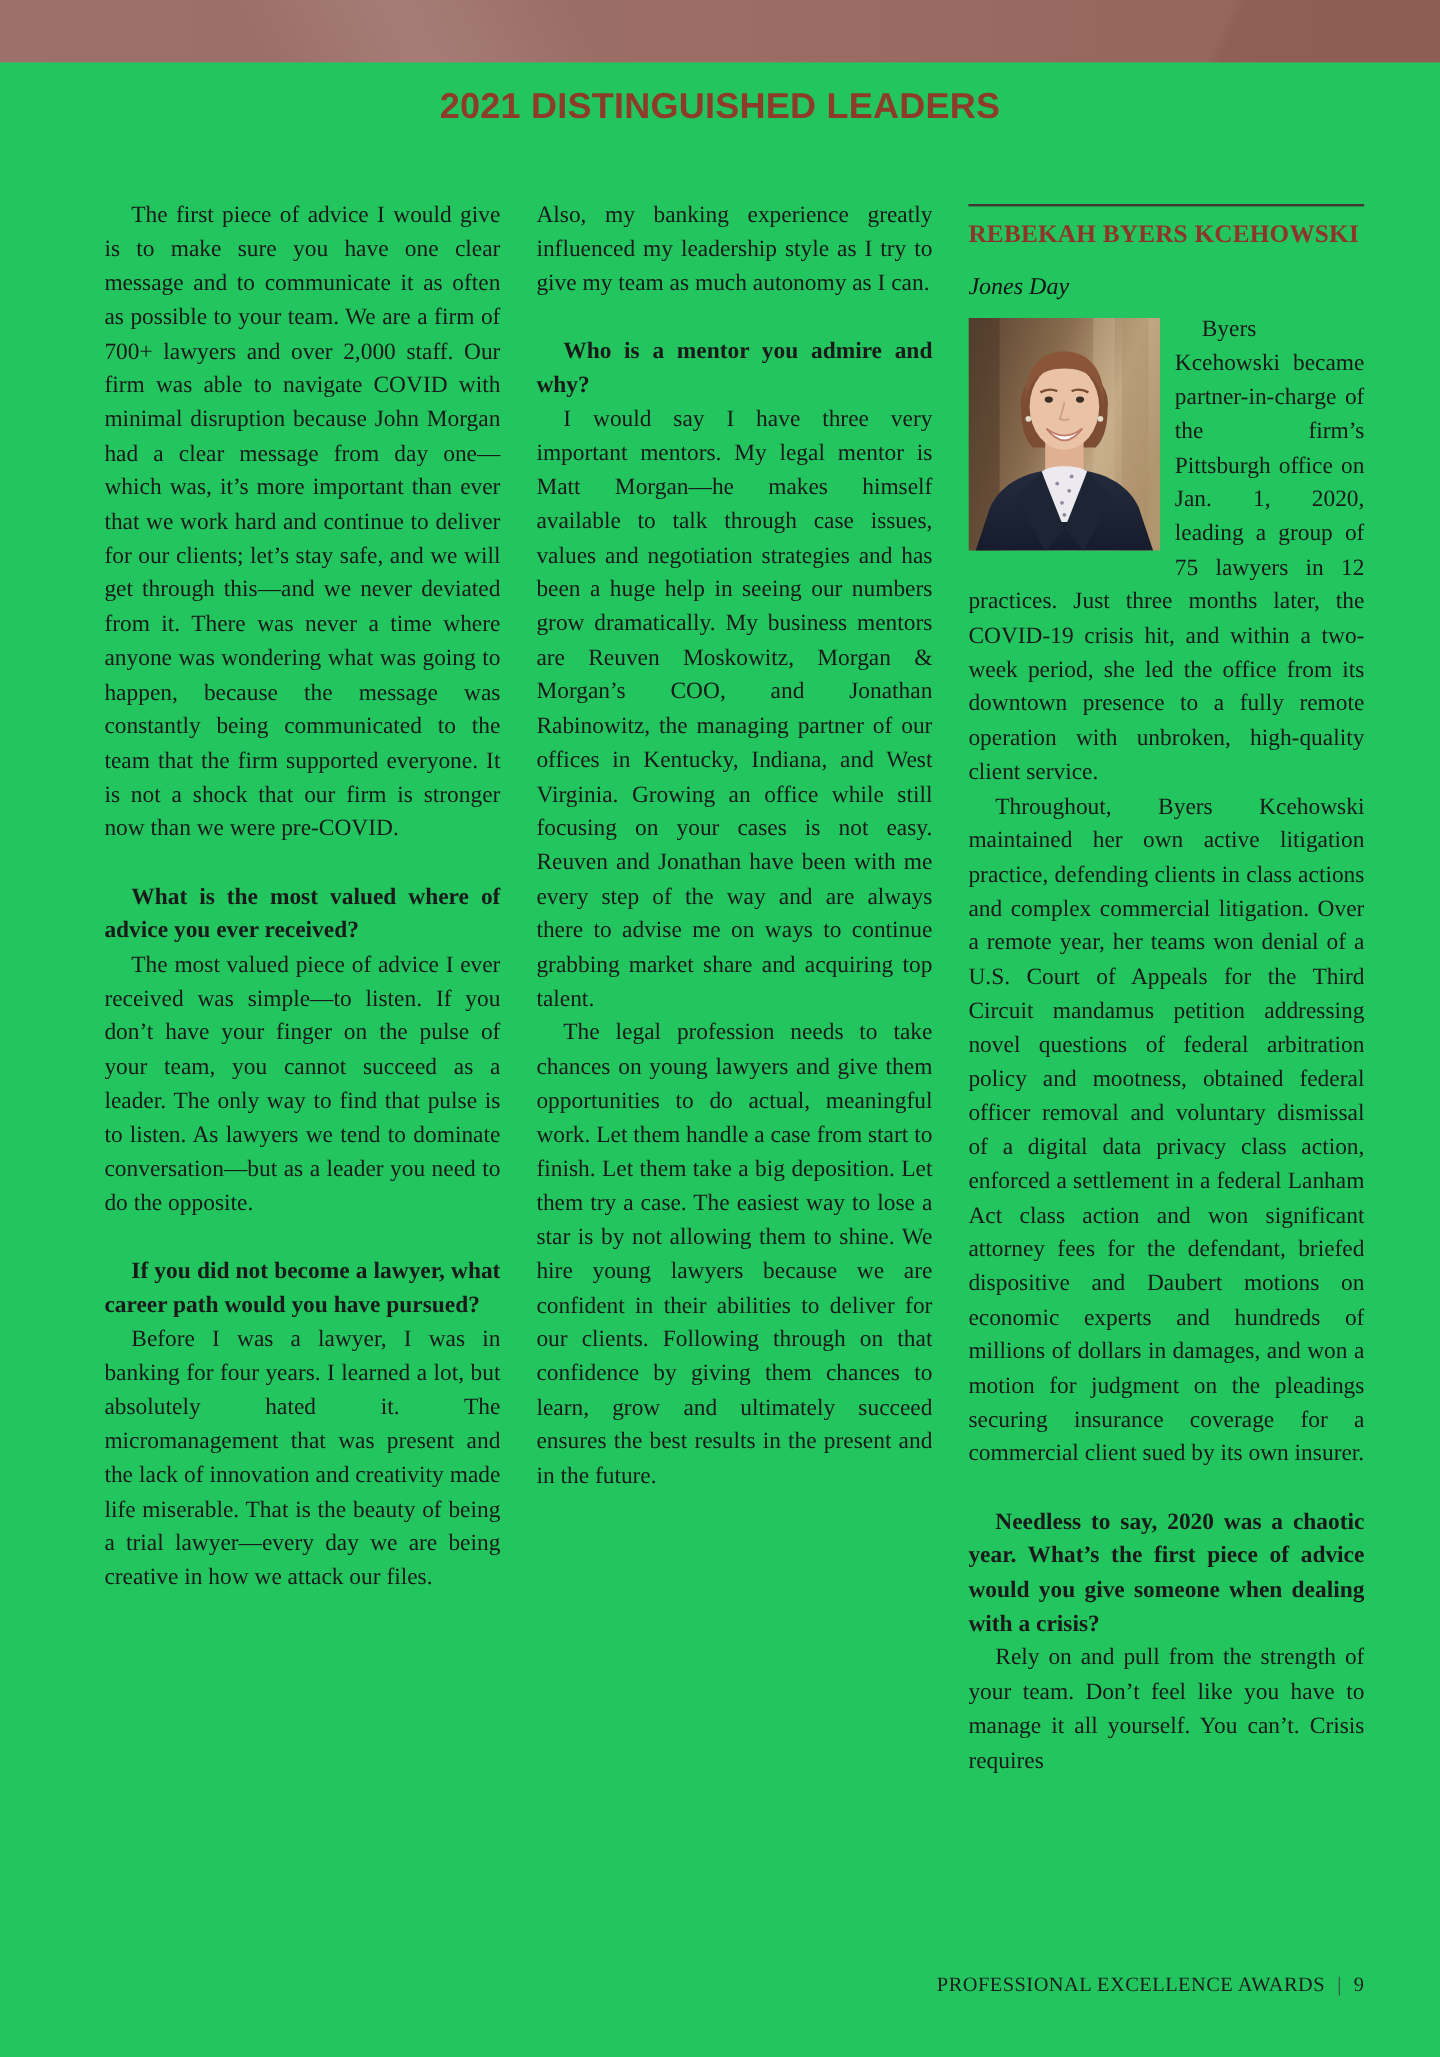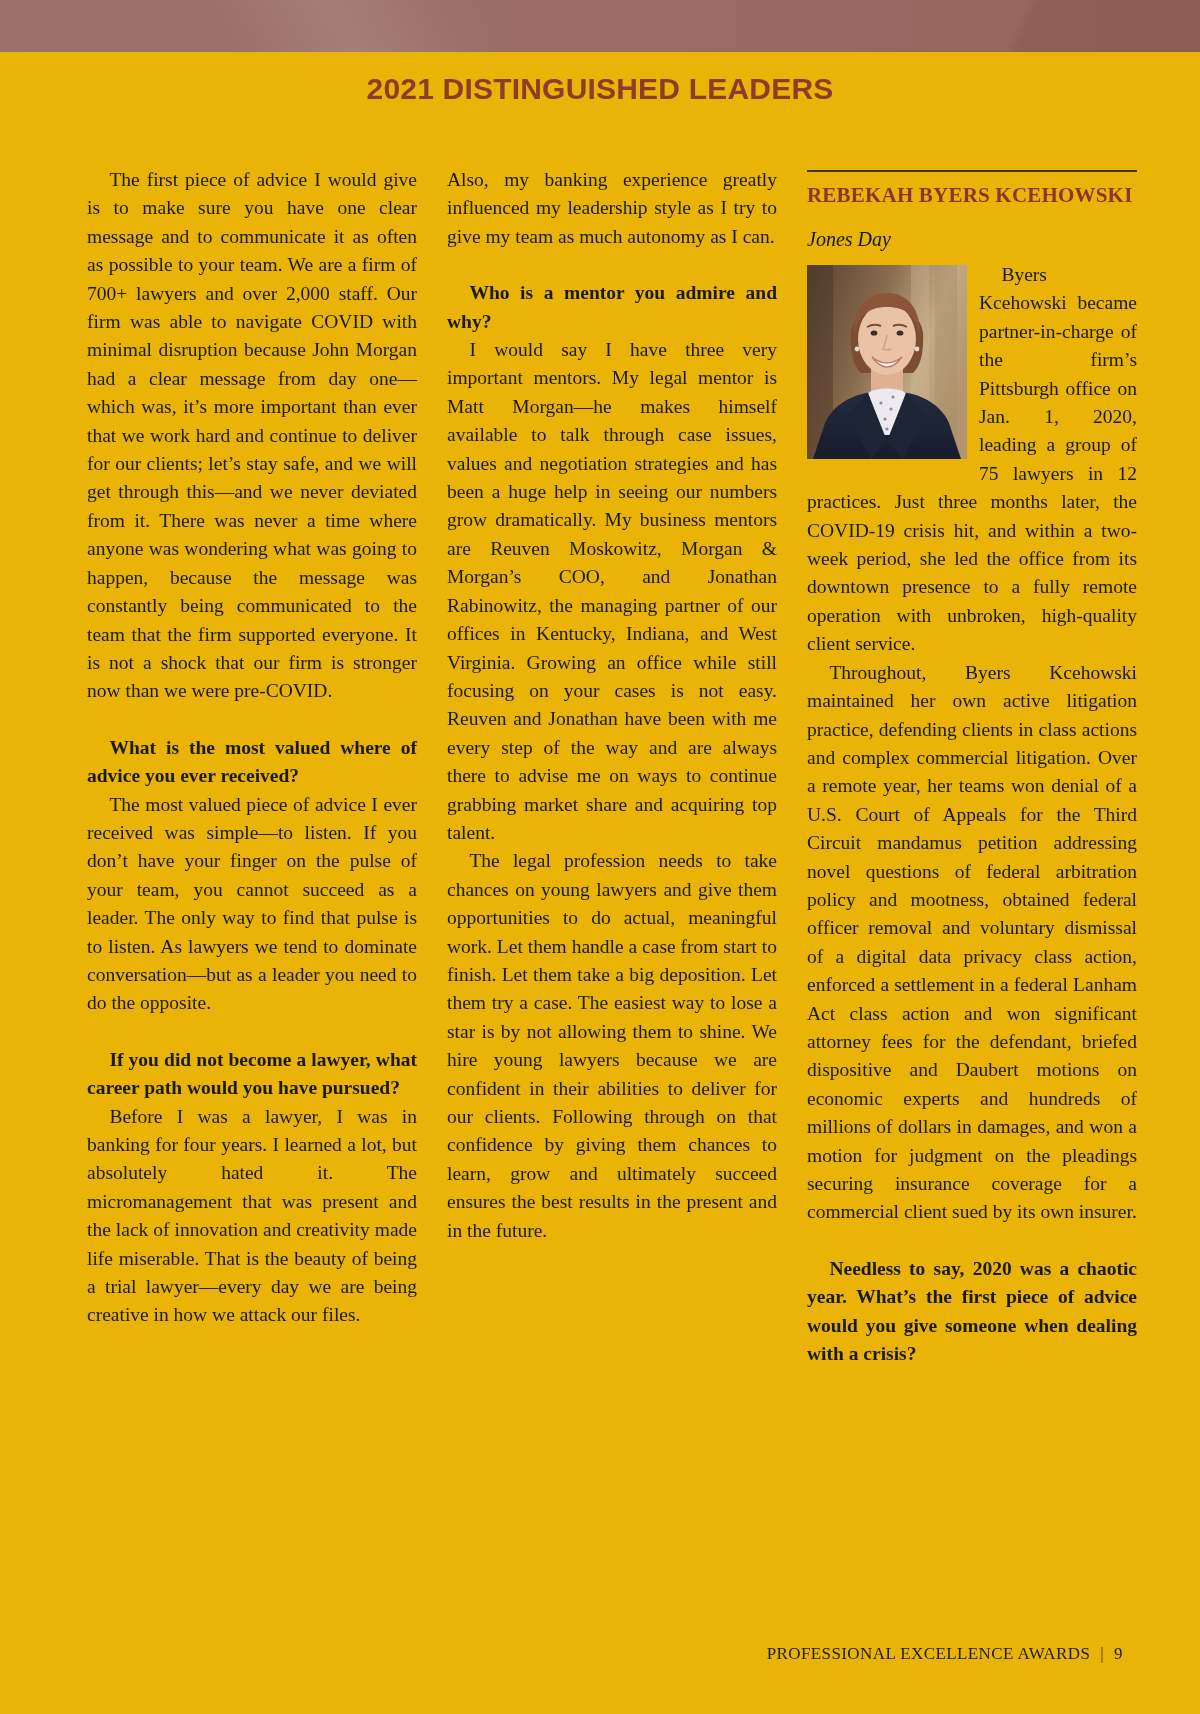--- a/index.html
+++ b/index.html
@@ -1,19 +1,19 @@
 <!DOCTYPE html>
 <html><head>
 <meta charset="utf-8">
 <style>
   html,body{margin:0;padding:0;background:#ffffff;}
   .page{
     position:relative;
     width:1200px;height:1714px;
-    background:#eab308;
+    background:#22c55e;
     overflow:hidden;
     font-family:"Liberation Serif", serif;
     color:#1a1a1a;
   }
   .band{
     position:absolute;top:0;left:0;width:1200px;height:52px;
     background-image:
       linear-gradient(115deg, rgba(0,0,0,0) 84%, rgba(110,65,55,0.18) 85%),
       linear-gradient(64deg, rgba(255,255,255,0) 18%, rgba(255,255,255,0.10) 29%, rgba(255,255,255,0) 41%),
       linear-gradient(90deg,#9d716a 0%,#9a6c64 55%,#95635a 100%);
@@ -64,21 +64,21 @@
     color:#141414;
   }
   .photo{
     float:left;
     width:160px;height:194px;
     margin:4px 12px 4px 0;
     overflow:hidden;
   }
   .photo svg{display:block;}
   .footer{
-    position:absolute;top:1644px;right:77px;
+    position:absolute;top:1644px;right:63px;
     font-size:17px;
     letter-spacing:0.4px;
     color:#1d1d1d;
     white-space:nowrap;
   }
   .footer .sep{margin:0 10px;color:#444;}
 </style>
 </head>
 <body>
 
@@ -160,20 +160,21 @@
 
             <path d="M65,92 Q80,104 95,92 Q80,112 65,92 Z" fill="#ffffff" stroke="#c07a6a" stroke-width="1.5"></path>
 
             <circle cx="50" cy="84" r="2.4" fill="#e4ddcb"></circle>
             <circle cx="110" cy="84" r="2.4" fill="#e4ddcb"></circle>
           </svg>
         </div>
         <p class="a">Byers Kcehowski became partner-in-charge of the firm’s Pittsburgh office on Jan. 1, 2020, leading a group of 75 lawyers in 12 practices. Just three months later, the COVID-19 crisis hit, and within a two-week period, she led the office from its downtown presence to a fully remote operation with unbroken, high-quality client service.</p>
         <p class="a">Throughout, Byers Kcehowski maintained her own active litigation practice, defending clients in class actions and complex commercial litigation. Over a remote year, her teams won denial of a U.S. Court of Appeals for the Third Circuit mandamus petition addressing novel questions of federal arbitration policy and mootness, obtained federal officer removal and voluntary dismissal of a digital data privacy class action, enforced a settlement in a federal Lanham Act class action and won significant attorney fees for the defendant, briefed dispositive and Daubert motions on economic experts and hundreds of millions of dollars in damages, and won a motion for judgment on the pleadings securing insurance coverage for a commercial client sued by its own insurer.</p>
         <p class="q">Needless to say, 2020 was a chaotic year. What’s the first piece of advice would you give someone when dealing with a crisis?</p>
+        <p class="a">Rely on and pull from the strength of your team. Don’t feel like you have to manage it all yourself. You can’t. Crisis requires</p>
       </div>
     </section>
 
   </div>
 
   <div class="footer">
     <span>PROFESSIONAL EXCELLENCE AWARDS</span><span class="sep">|</span><span>9</span>
   </div>
 
 </div>

